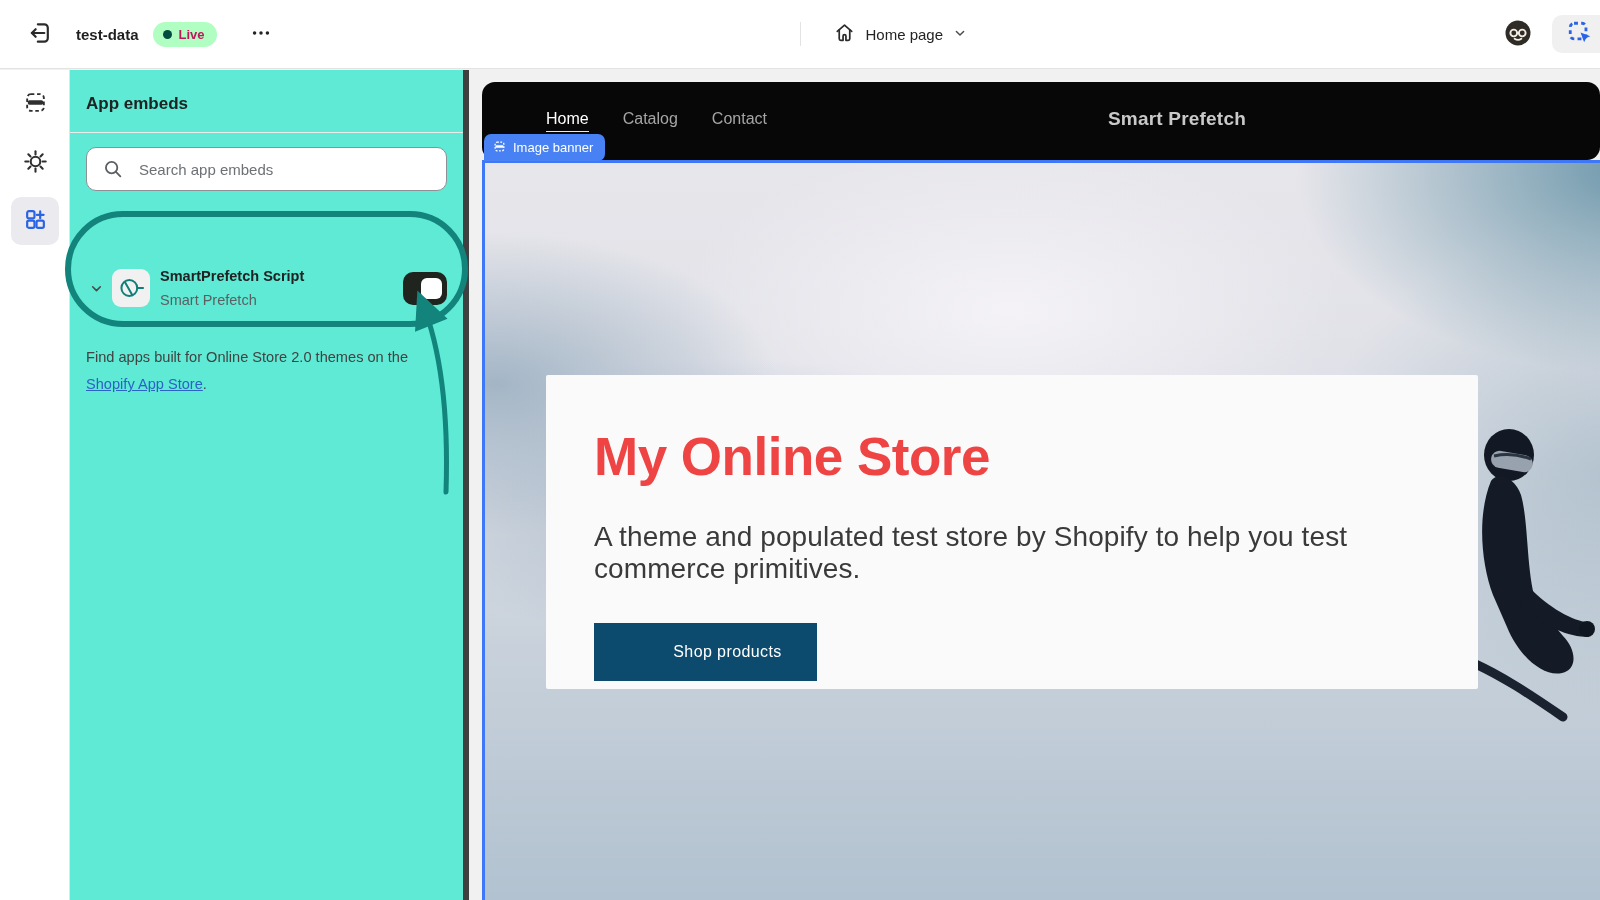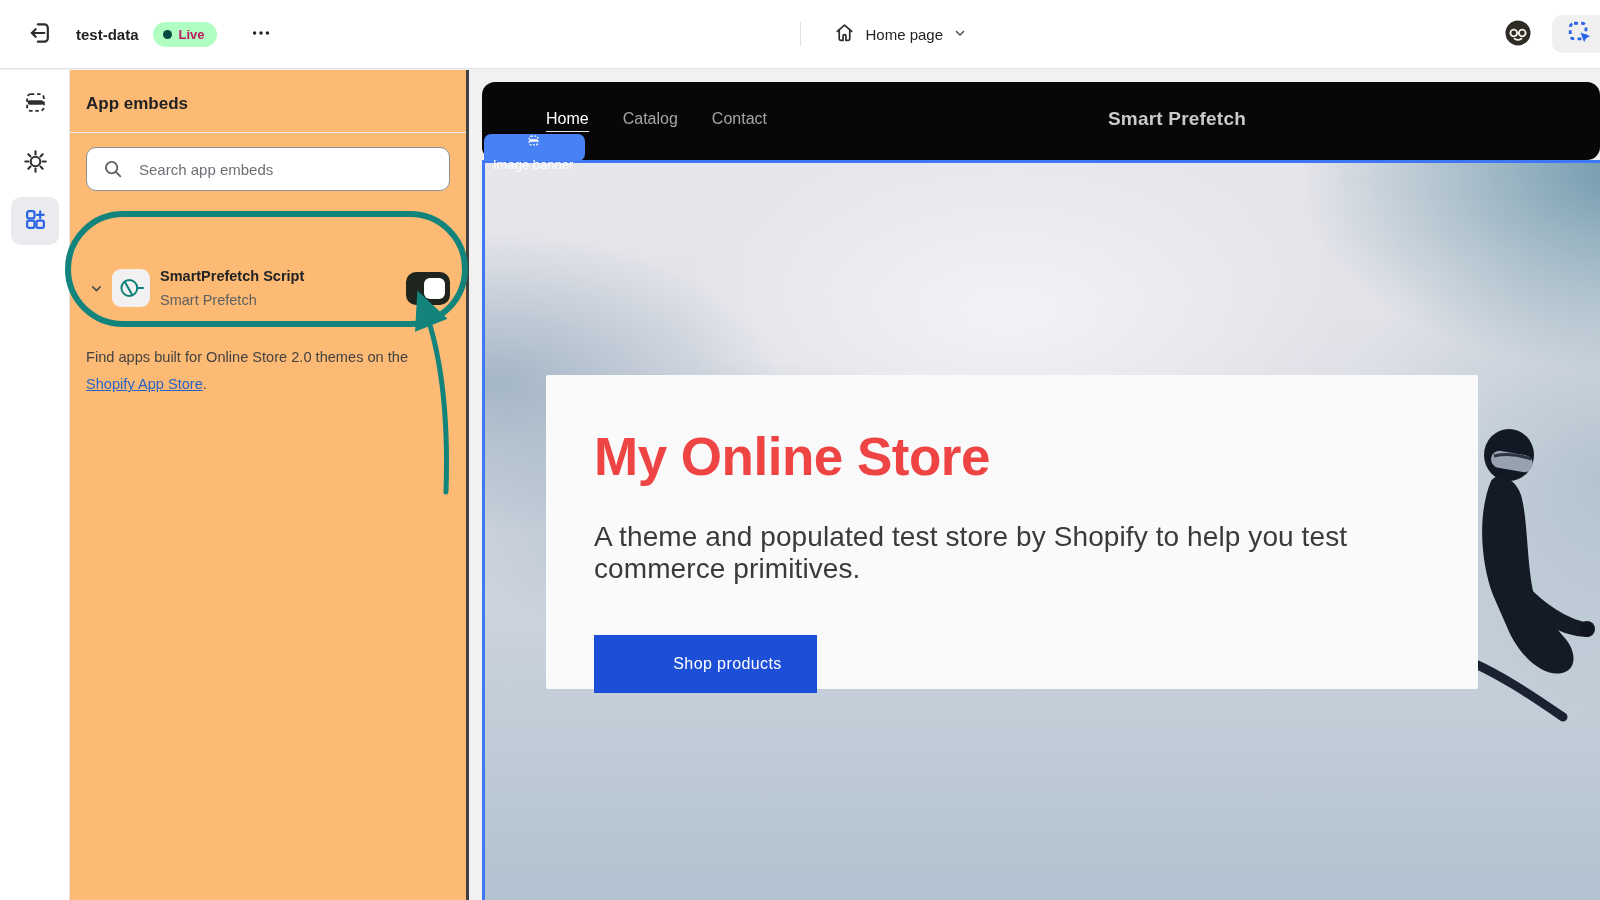--- a/index.html
+++ b/index.html
@@ -38,21 +38,21 @@
     position:absolute; top:70px; left:0; width:70px; bottom:0;
     background:#fff; border-right:1px solid #e3e3e3; z-index:10;
   }
   .rail-btn { position:absolute; left:11px; width:48px; height:48px;
     display:flex; align-items:center; justify-content:center;
     border:none; background:transparent; border-radius:10px; cursor:pointer; }
   .rail-btn.active { background:#ebebef; }
   
   .panel {
     position:absolute; top:70px; left:70px; width:399px; bottom:0;
-    background:#fdba74; border-right:3px solid #404040; z-index:10;
+    background:#5eead4; border-right:6px solid #404040; z-index:10;
   }
   .panel-header { height:63px; padding:24px 16px 0; border-bottom:1px solid #ebebeb; }
   .panel-title { font-size:17px; font-weight:700; color:#202223; }
   .search-wrap { margin:14px 16px 0; position:relative; }
   .search-input {
     width:100%; height:44px; border:1px solid #8c9196; border-radius:10px;
     padding:0 14px 0 52px; font-size:15px; color:#202223; background:#fff;
     font-family:inherit; outline:none;
   }
   .search-input::placeholder { color:#6d7175; }
@@ -79,37 +79,37 @@
   .pv-header { position:absolute; top:0; left:0; width:100%; height:78px; background:#070707;
     display:flex; align-items:center;border-radius:13px; }
   .pv-nav { display:flex; gap:34px; padding-left:64px; }
   .pv-nav a { font-size:16px; color:#a5a5a5; text-decoration:none; cursor:pointer; }
   .pv-nav a.current { color:#fff; border-bottom:1.5px solid #e8e8e8; padding-bottom:3px; }
   .pv-store-title { position:absolute; left:626px; top:26px; font-size:19px; font-weight:700;
     color:#c9c9c9; letter-spacing:.2px; }
   .section-label { position:absolute; top:52px; left:2px; height:27px; z-index:6;
     display:flex; align-items:center; gap:7px; background:#4781f4; color:#fff;
     font-size:13px; padding:0 12px 0 9px; border-radius:7px 7px 7px 0; border:none; cursor:pointer;
-    font-family:inherit;flex-direction:column; }
+    font-family:inherit; }
   .banner { position:absolute; top:78px; left:0; right:0; bottom:0;
     border-top:3px solid #3e77f7; border-left:3px solid #3e77f7;
     background:
       radial-gradient(55% 50% at 103% 1%, #6e98ab 0%, rgba(110,152,171,0) 55%),
       radial-gradient(45% 55% at 101% 42%, rgba(139,168,184,.5), rgba(139,168,184,0) 60%),
       radial-gradient(42% 34% at 1% 30%, rgba(148,170,189,.8), rgba(148,170,189,0) 60%),
       radial-gradient(46% 30% at 21% 46%, rgba(150,172,190,.65), rgba(150,172,190,0) 65%),
       radial-gradient(50% 38% at 47% 20%, rgba(245,243,247,.95), rgba(245,243,247,0) 60%),
       linear-gradient(180deg, #e7e6eb 0%, #dee0e7 38%, #c8d1db 66%, #b2c2d0 100%);
   }
   .hero-card { position:absolute; left:61px; top:212px; width:932px; height:314px;
     background:#fbfafa; border-radius:2px; padding:54px 48px 0; }
   .hero-heading { font-size:53px; font-weight:800; color:#ef4444; letter-spacing:-0.5px;
     line-height:1.05; }
   .hero-desc { margin-top:36px; font-size:28px; color:#3a3a3a; letter-spacing:.1px; }
-  .hero-btn { margin-top:50px; width:223px; height:58px; background:#1d4ed8; color:#fff;
+  .hero-btn { margin-top:38px; width:223px; height:58px; background:#0c4a6e; color:#fff;
     border:none; font-size:16px; letter-spacing:.4px; cursor:pointer; font-family:inherit;padding-left:44px; }
   .snowboarder { position:absolute; left:990px; top:260px; width:160px; height:300px; }
 </style>
 </head>
 <body>
 
 <div class="topbar">
   <div class="tb-left">
     <button class="icon-btn">
       <span>

